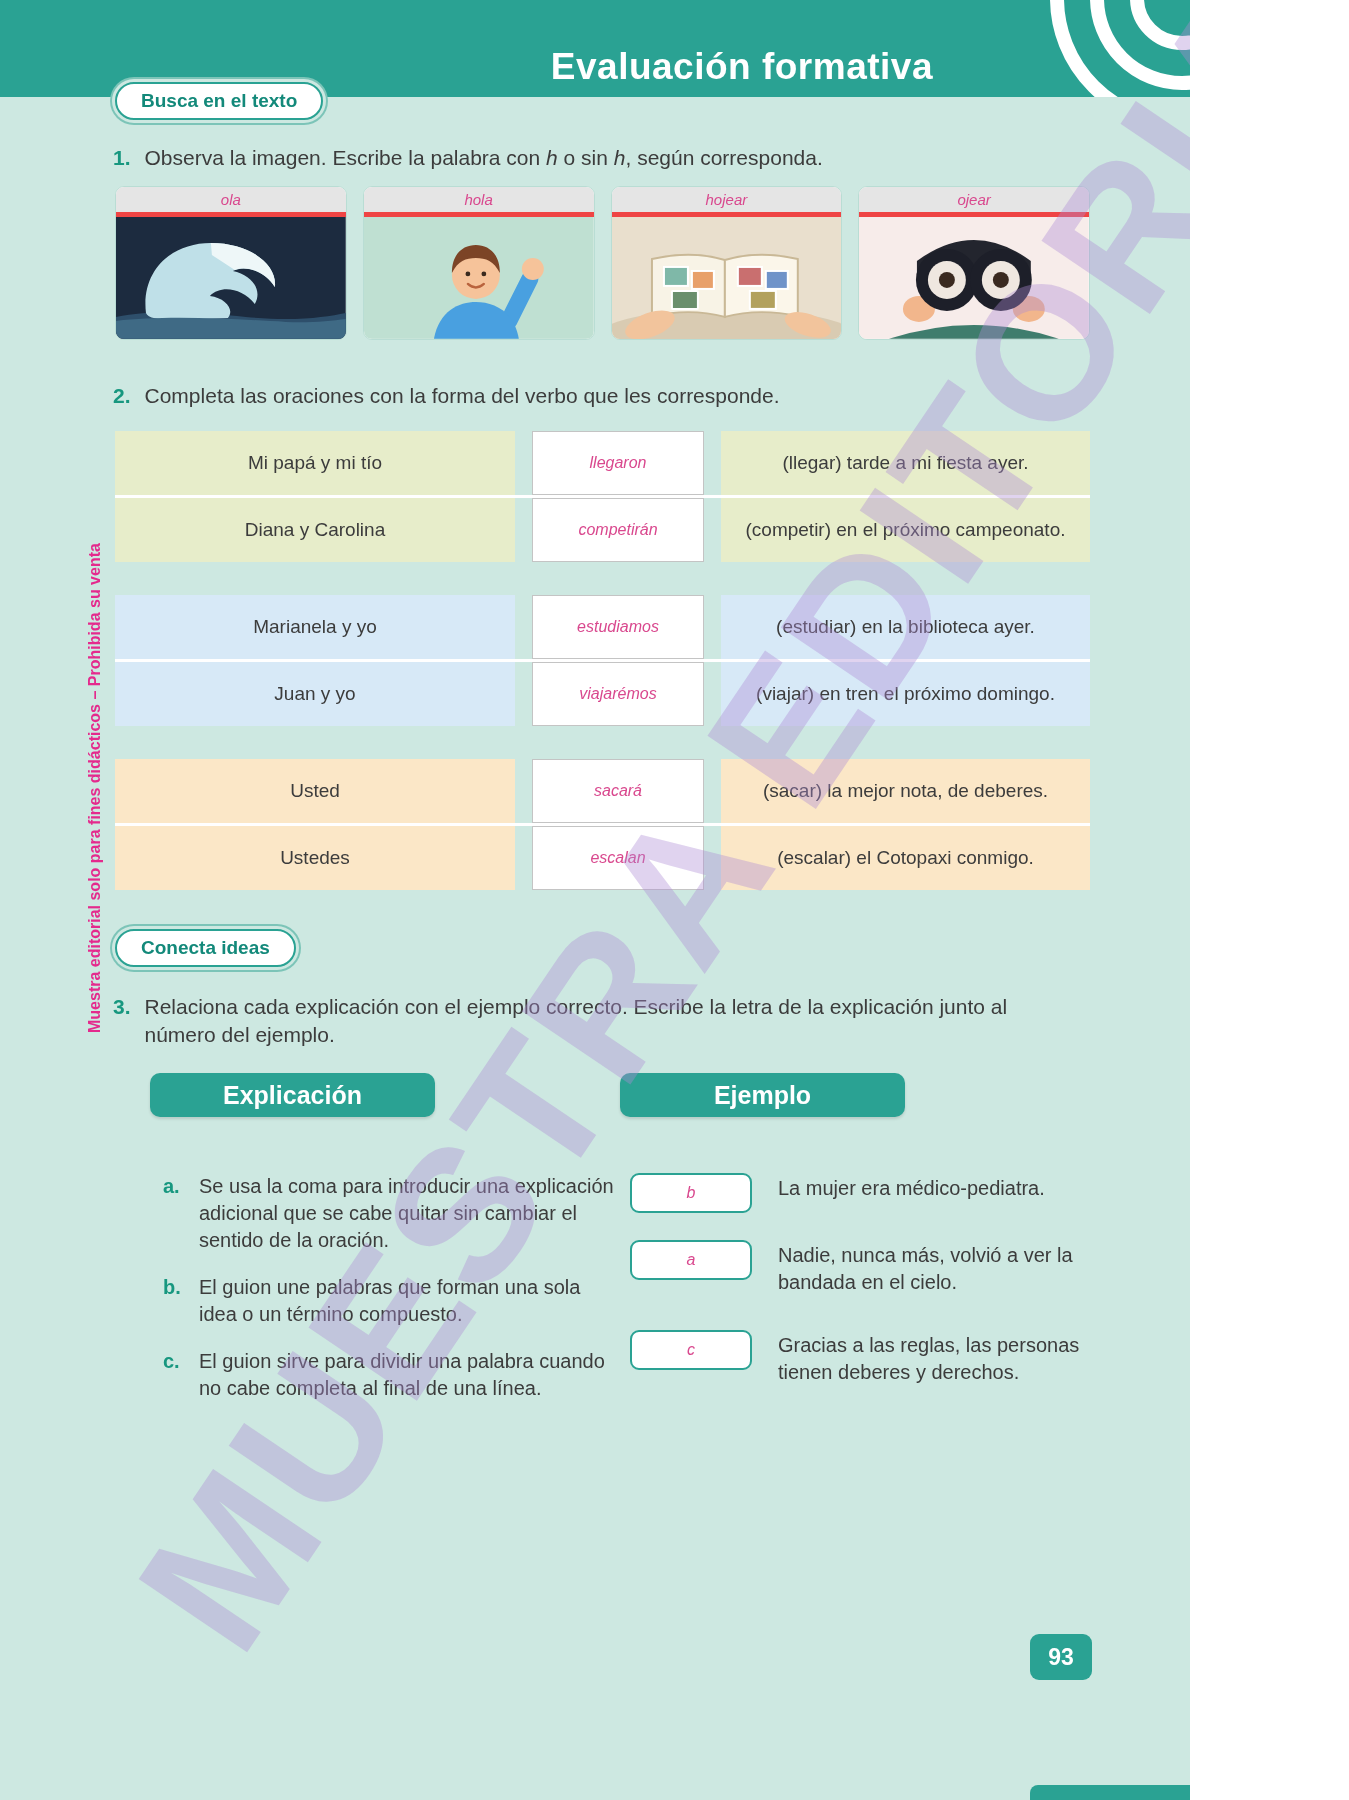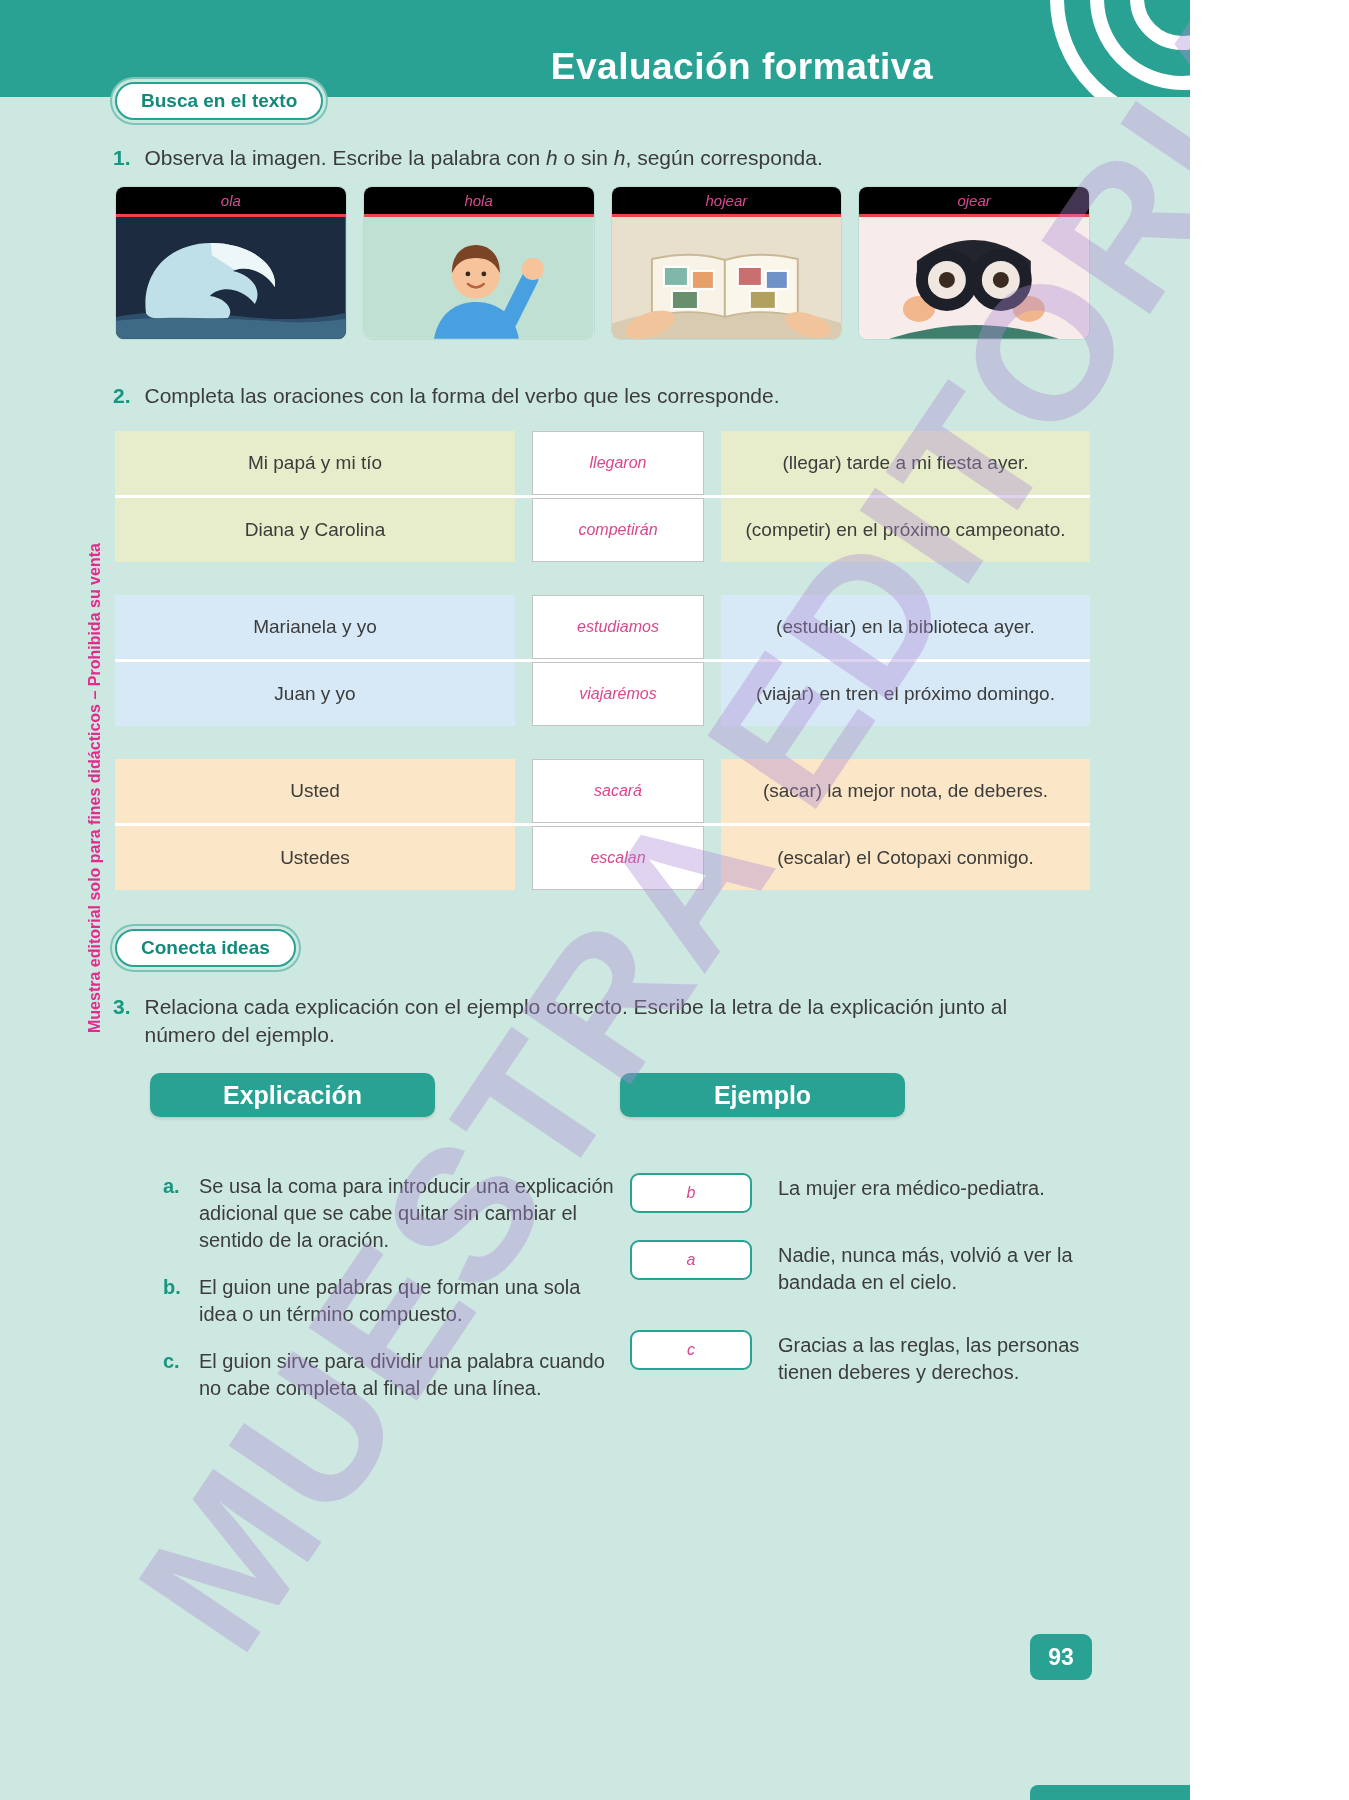--- a/index.html
+++ b/index.html
@@ -19,21 +19,21 @@
     background:#fff;border:2px solid #2aa293;border-radius:999px;
     color:#13897a;font-weight:bold;font-size:19px;
     box-shadow:0 0 0 3px #cde8e1, 0 0 0 5px #7cc4b8;
   }
   .question{display:flex;gap:14px;margin:24px 0 0 113px;align-items:flex-start;width:975px;}
   .qnum{color:#17977f;font-weight:bold;font-size:21px;line-height:1.35;}
   .qtext{margin:0;font-size:21px;line-height:1.35;}
   
   .cards{display:flex;gap:16px;margin:14px 0 0 115px;width:975px;}
   .card{flex:1;background:#fff;border:1px solid #b9ddd4;border-radius:9px;overflow:hidden;height:152px;display:flex;flex-direction:column;}
-  .card-label{height:30px;display:flex;align-items:center;justify-content:center;background:#000000;border-bottom:3px solid #ef4444;
+  .card-label{height:30px;display:flex;align-items:center;justify-content:center;background:#e5e5e5;border-bottom:5px solid #ef4444;
     color:#d9488e;font-size:15px;font-style:italic;}
   .card-img{flex:1;}
   .card-img svg{display:block;width:100%;height:100%;}
   
   .vtables{margin:20px 0 0 115px;width:975px;}
   .vtable{margin-bottom:33px;}
   .vrow{display:grid;grid-template-columns:400px 172px 1fr;height:64px;border-bottom:3px solid #fff;gap:17px;}
   .vtable .vrow:last-child{border-bottom:0;}
   .cell{display:flex;align-items:center;justify-content:center;font-size:19px;}
   .theme-green .cell.colored{background:#e7edca;}

